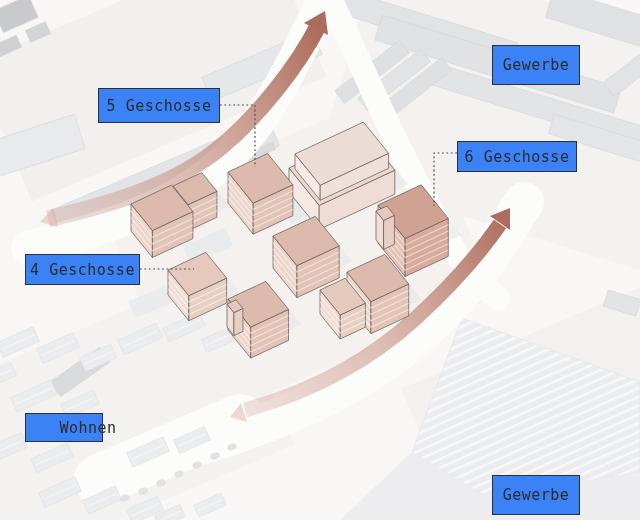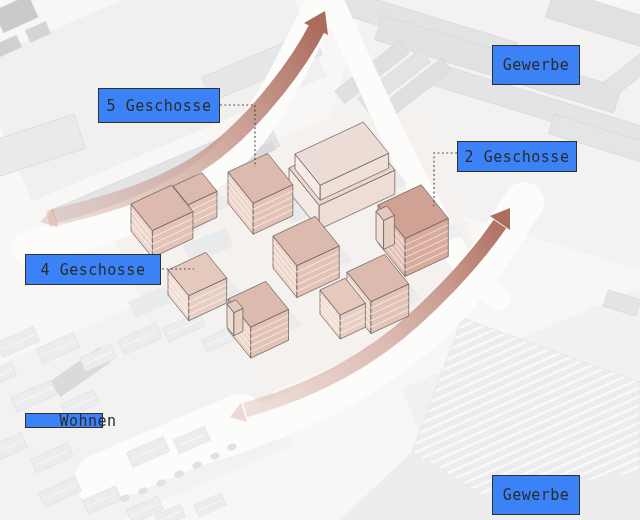--- a/index.html
+++ b/index.html
@@ -9,23 +9,23 @@
     font-family:"DejaVu Sans Mono","Liberation Mono",monospace;
   }
   .stage svg{position:absolute;left:0;top:0;}
   .label{
     position:absolute;display:flex;align-items:center;justify-content:center;
     background:#3b82f6;border:1.5px solid #2f2f2f;color:#2b2b2b;
     font-size:15px;font-weight:500;letter-spacing:.5px;
     box-sizing:border-box;white-space:nowrap;z-index:5;
   }
   #lbl-floors5{left:98px;top:88px;width:122px;height:35px;}
-  #lbl-floors4{left:25px;top:254px;width:136px;height:31px;}
+  #lbl-floors4{left:25px;top:254px;width:115px;height:31px;}
   #lbl-floors6{left:457px;top:141px;width:120px;height:31px;}
-  #lbl-wohnen{left:25px;top:413px;width:78px;height:15px;padding-left:48px;}
+  #lbl-wohnen{left:25px;top:413px;width:78px;height:29px;padding-left:48px;}
   #lbl-gewerbe-top{left:492px;top:45px;width:88px;height:40px;}
   #lbl-gewerbe-bottom{left:492px;top:475px;width:88px;height:40px;}
 </style>
 </head>
 <body>
 
 <div class="stage">
 
 <svg width="640" height="520" viewBox="0 0 640 520">
   <defs>
@@ -310,17 +310,17 @@
 
   <g fill="none" stroke="#4a4a4a" stroke-width="1.2" stroke-dasharray="1.8 2.6">
     <path d="M 220 105 H 255 V 167"></path>
     <path d="M 140 269 H 194"></path>
     <path d="M 457 153 H 434 V 206"></path>
   </g>
 </svg>
 
   <div class="label" id="lbl-floors5">5 Geschosse</div>
   <div class="label" id="lbl-floors4">4 Geschosse</div>
-  <div class="label" id="lbl-floors6">2 Geschosse</div>
+  <div class="label" id="lbl-floors6">6 Geschosse</div>
   <div class="label" id="lbl-wohnen">Wohnen</div>
   <div class="label" id="lbl-gewerbe-top">Gewerbe</div>
   <div class="label" id="lbl-gewerbe-bottom">Gewerbe</div>
 </div>
 
 </body></html>

